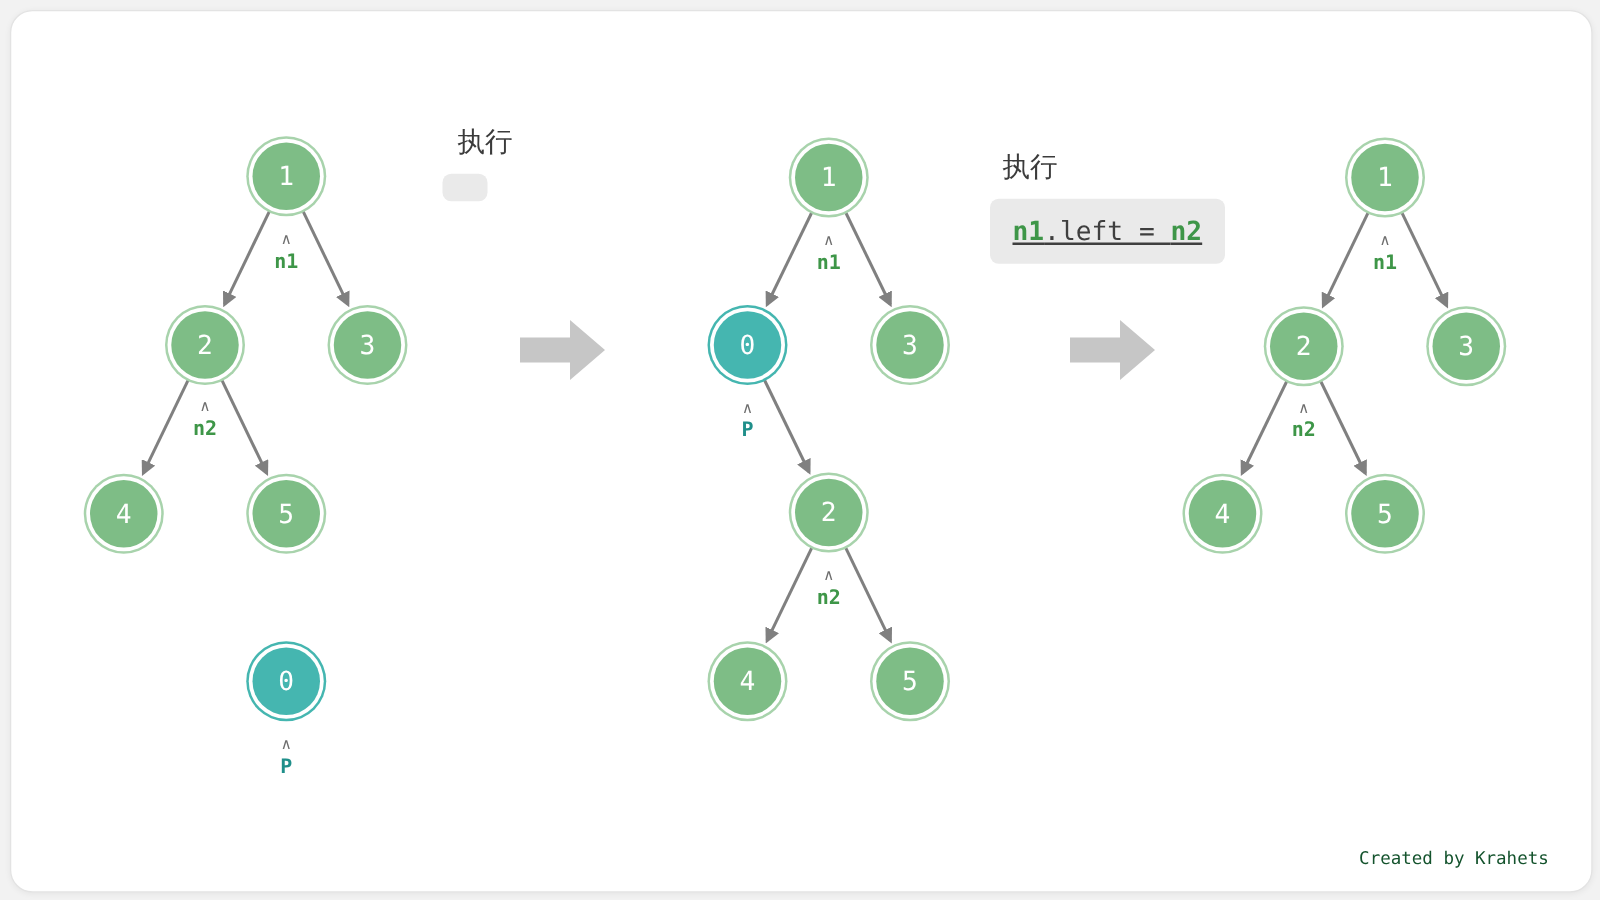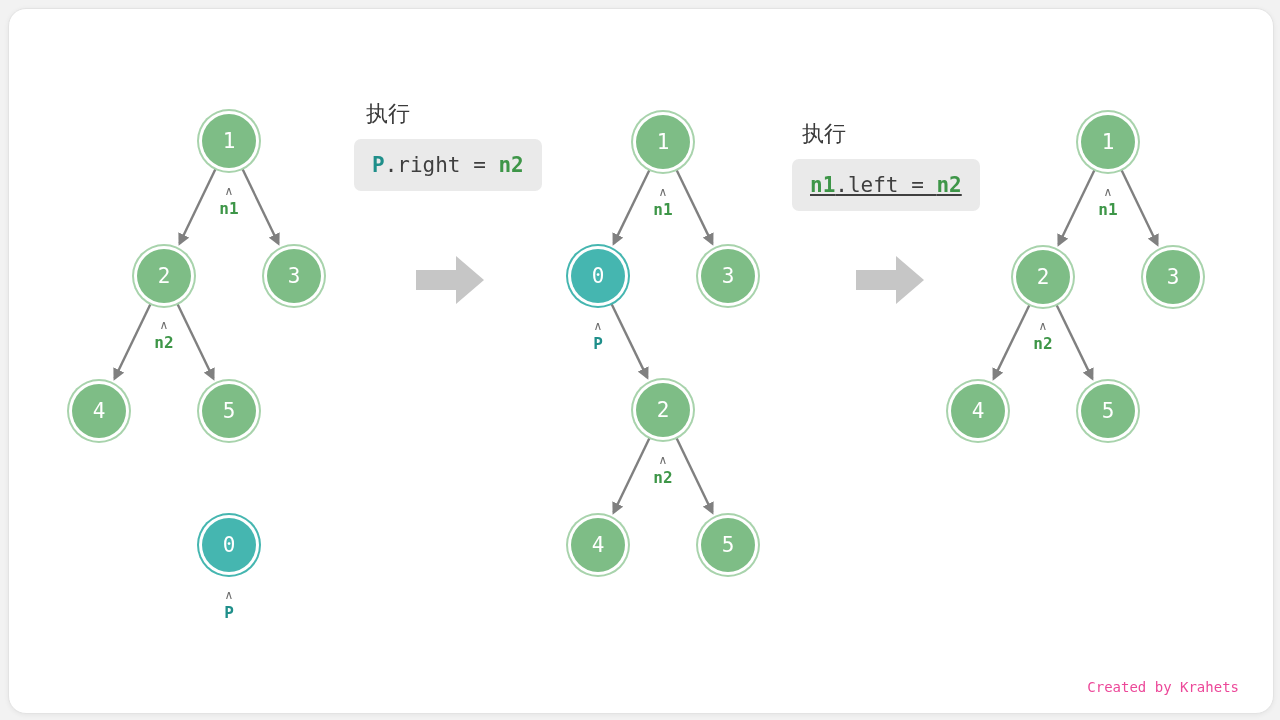--- a/index.html
+++ b/index.html
@@ -77,21 +77,21 @@
     white-space:nowrap;
   }
   .codebox .v{color:#3e9648;font-weight:bold;}
   .codebox .p{color:#1f8f8a;font-weight:bold;}
 
   .credit{
     position:absolute;
     right:34px;bottom:18px;
     font-family:"DejaVu Sans Mono","Liberation Mono",monospace;
     font-size:14px;
-    color:#ec4899;
+    color:#14532d;
     white-space:nowrap;
   }
 </style>
 </head>
 <body>
 
 <div class="card">
   <div class="stage">
     <svg class="layer" id="edge-layer">
       <defs>
@@ -179,21 +179,20 @@
         <div class="ptr teal-l" style="left: 180px; top: 580px; width: 80px;"><span class="caret">∧</span><span>P</span></div>
         <div class="ptr green-l" style="left: 614px; top: 177px; width: 80px;"><span class="caret">∧</span><span>n1</span></div>
         <div class="ptr teal-l" style="left: 549px; top: 311px; width: 80px;"><span class="caret">∧</span><span>P</span></div>
         <div class="ptr green-l" style="left: 614px; top: 445px; width: 80px;"><span class="caret">∧</span><span>n2</span></div>
         <div class="ptr green-l" style="left: 1059px; top: 177px; width: 80px;"><span class="caret">∧</span><span>n1</span></div>
         <div class="ptr green-l" style="left: 994px; top: 311px; width: 80px;"><span class="caret">∧</span><span>n2</span></div>
       </div>
     <div id="steps-host">
         <div class="caption" style="left: 357px; top: 90px;">执行</div>
         <div class="codebox" style="left: 345px; top: 130px;">
-          <div><span class="p">P</span><span class="">.right = </span><span class="v">n2</span></div>
         </div>
         <div class="caption" style="left: 793px; top: 110px;">执行</div>
         <div class="codebox" style="left: 783px; top: 150px; text-decoration: underline;">
           <div><span class="v">n1</span><span class="">.left = </span><span class="v">n2</span></div>
         </div>
       </div>
 
     <div class="credit">Created by Krahets</div>
   </div>
 </div>

